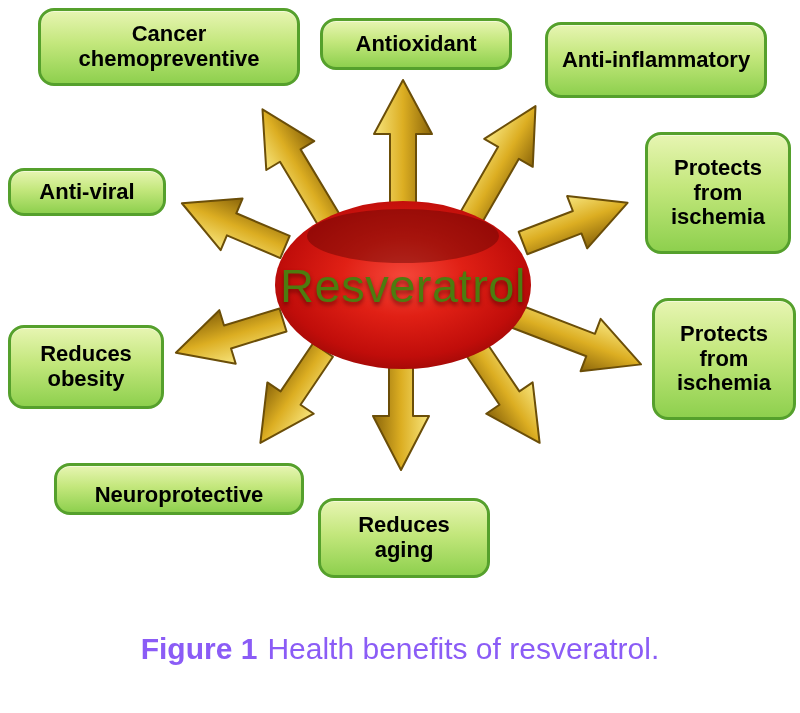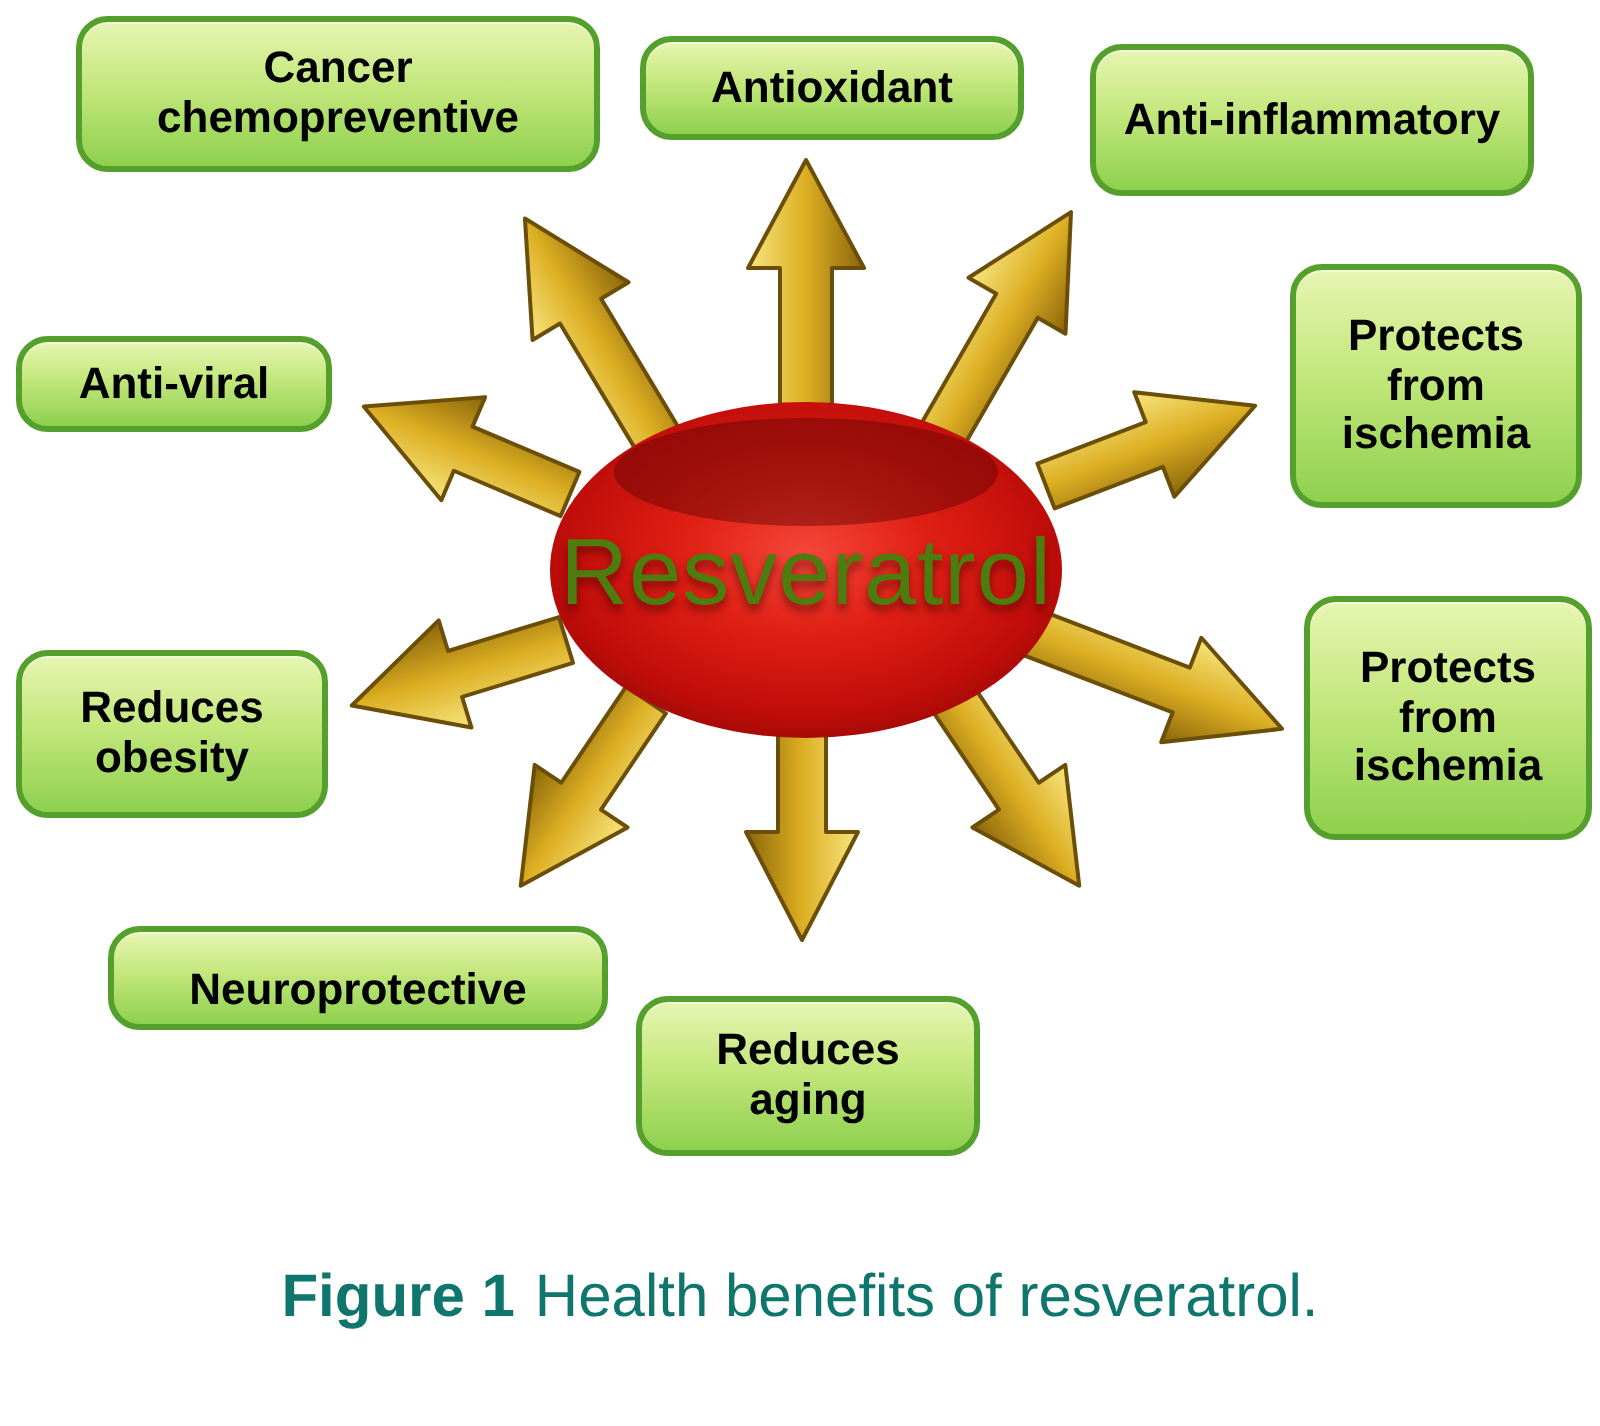--- a/index.html
+++ b/index.html
@@ -52,21 +52,21 @@
     letter-spacing: 0.5px;
     text-shadow: 0 3px 4px rgba(60,0,0,0.55);
   }
   .caption {
     position: absolute;
     left: 0; top: 632px;
     width: 100%;
     z-index: 2;
     text-align: center;
     font-size: 30px;
-    color: #0f766e;
+    color: #8b5cf6;
   }
   .caption .fig { font-weight: bold; margin-right: 10px; }
 </style>
 </head>
 <body>
 
 <div class="stage">
 
   <svg class="layer-svg" width="800" height="713" viewBox="0 0 800 713">
     <defs>

